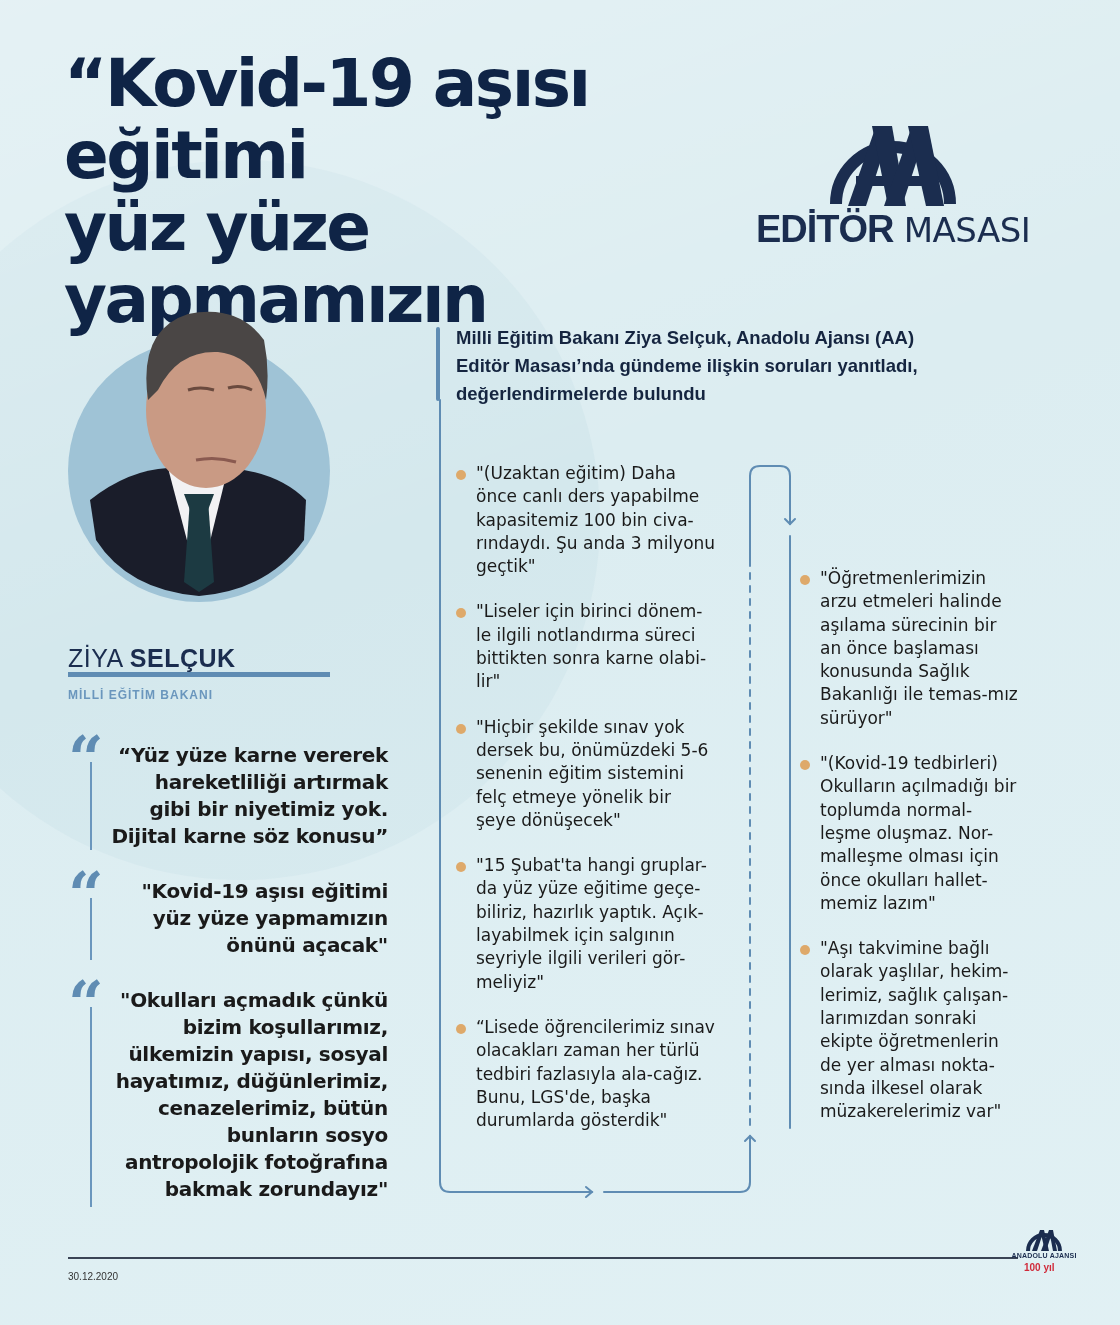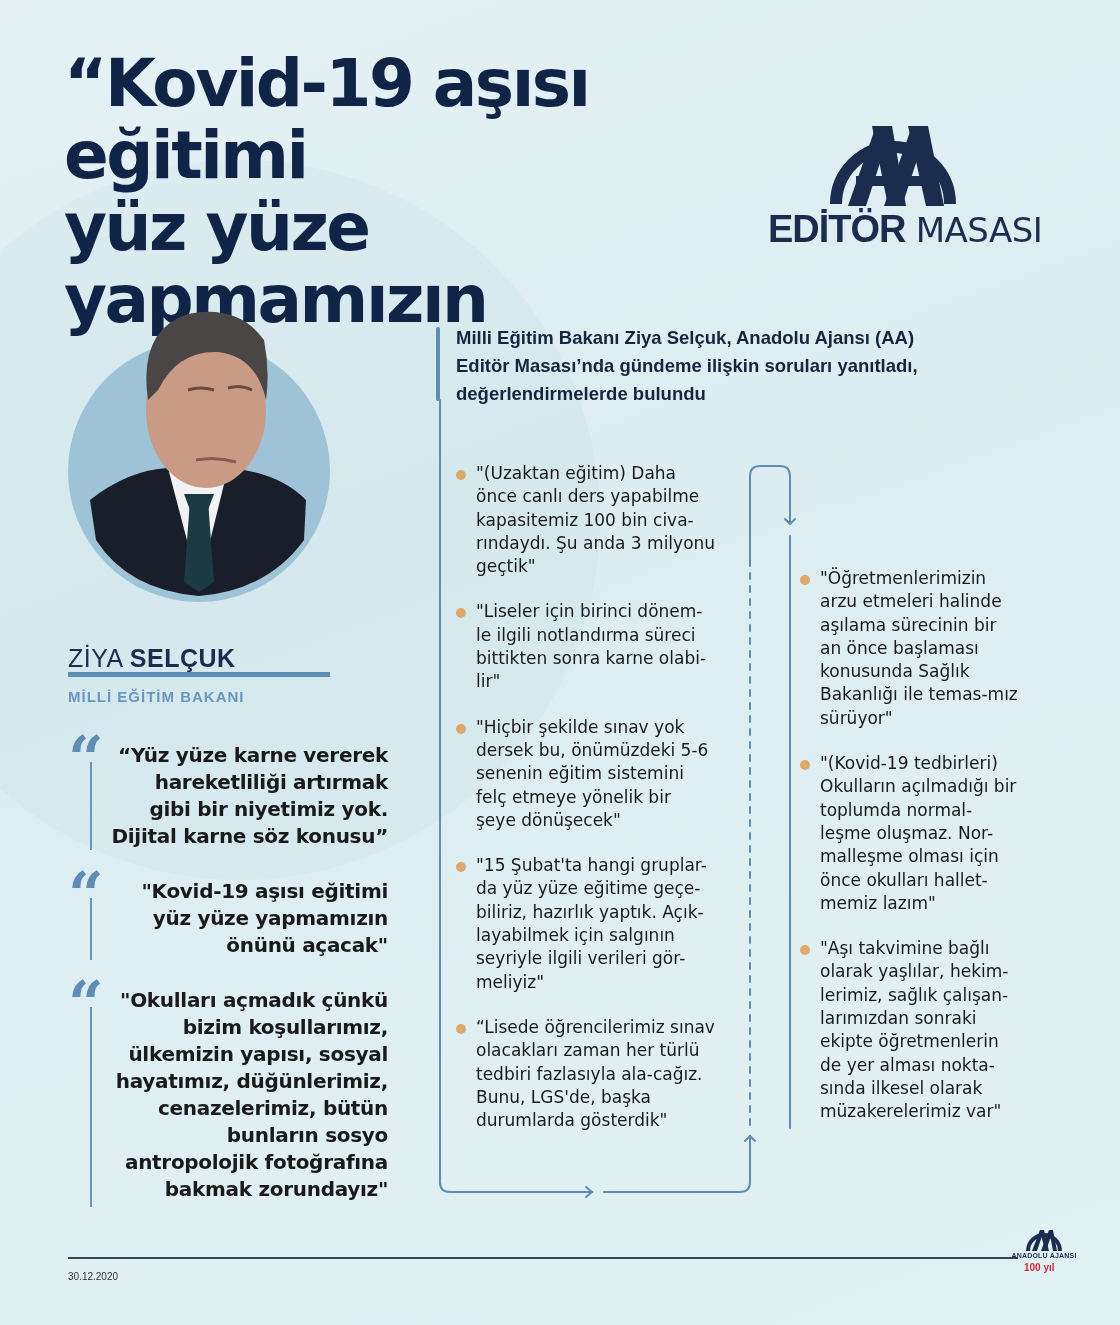--- a/index.html
+++ b/index.html
@@ -21,40 +21,40 @@
     position:absolute; left:56px; top:40px; width:700px;
     font-family:"DejaVu Sans", sans-serif; font-weight:bold;
     font-size:66px; line-height:72px; color:#0f2446; letter-spacing:-2.5px;
     margin:8px;
   }
   .logo {
     position:absolute; left:756px; top:96px; width:275px; height:160px;
   }
   .logo svg { position:absolute; left:70px; top:0; }
   .logo-text {
-    position:absolute; left:12px; top:112px; white-space:nowrap;
+    position:absolute; left:0; top:112px; white-space:nowrap;
     font-size:38px; color:#1b2d4f; letter-spacing:-0.5px;text-align:right;
   }
   .logo-text b { font-weight:bold; letter-spacing:-1px; }
   .logo-text span { font-weight:normal; font-family:"DejaVu Sans", sans-serif; font-size:34px; }
 
   .portrait {
     position:absolute; left:68px; top:300px; width:262px; height:300px;
   }
   .portrait .disc {
     position:absolute; left:0; top:40px; width:262px; height:262px; border-radius:50%;
     background:#9fc3d6;
   }
   .name {
     position:absolute; left:68px; top:632px; font-size:25px; color:#1b2d4f; letter-spacing:0.5px;margin-top:12px;
   }
   .name b { font-weight:bold; }
   .name-rule { position:absolute; left:68px; top:672px; width:262px; height:5px; background:#5f8cb3; }
   .title-role {
-    position:absolute; left:68px; top:688px; font-size:15px; font-weight:bold; color:#6a96bd; letter-spacing:1px;
+    position:absolute; left:68px; top:688px; font-size:12px; font-weight:bold; color:#6a96bd; letter-spacing:1px;
   }
   .quote {
     position:absolute; left:68px; width:320px;
   }
   .quote .qmark {
     position:absolute; left:0; top:-14px; font-family:"DejaVu Serif", serif;
     font-weight:bold; font-size:62px; color:#5f8cb3; line-height:62px;
   }
   .quote .qline { position:absolute; left:22px; top:20px; width:2px; background:#6a96bd; }
   .quote .qtext {

